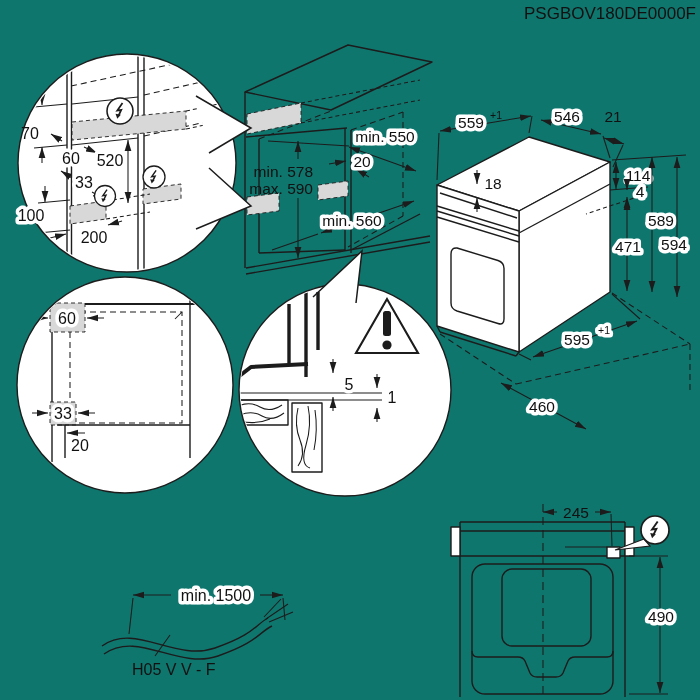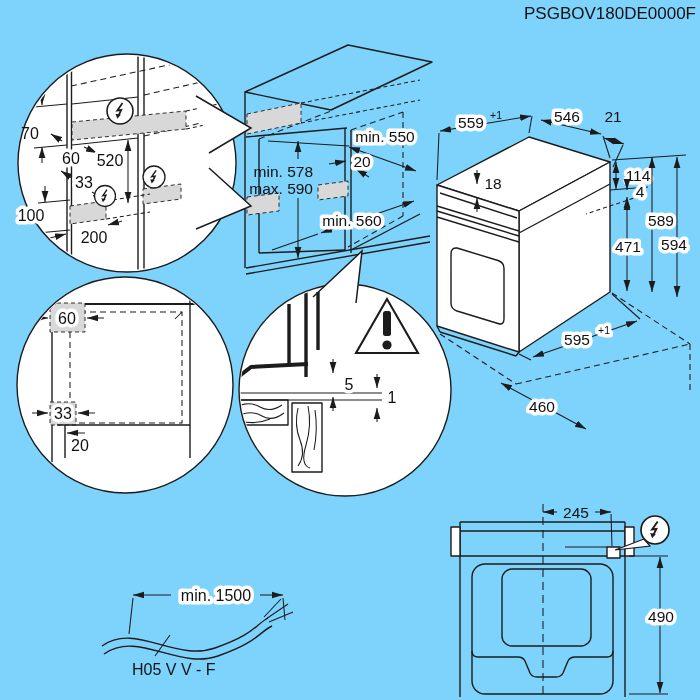--- a/index.html
+++ b/index.html
@@ -1,16 +1,16 @@
 <!DOCTYPE html>
 <html><head>
 <meta charset="utf-8">
 <style>
   html,body{margin:0;padding:0;background:#fff;}
-  #stage{position:relative;width:700px;height:700px;background:#7dd3fc;overflow:hidden;}
+  #stage{position:relative;width:700px;height:700px;background:#0f766e;overflow:hidden;}
   svg{display:block;}
   .s {stroke:#1c1c1c;stroke-width:1.4;fill:none;stroke-linejoin:round;}
   .s1{stroke:#1c1c1c;stroke-width:1.05;fill:none;}
   .s2{stroke:#1c1c1c;stroke-width:2.1;fill:none;}
   .s3{stroke:#1c1c1c;stroke-width:3.4;fill:none;}
   .s4{stroke:#1c1c1c;stroke-width:4;fill:none;stroke-linejoin:round;}
   .d {stroke-dasharray:6 4;}
   .d2{stroke-dasharray:4 3;}
   .g {fill:#d8d8d8;stroke:#1c1c1c;stroke-width:.9;stroke-dasharray:4 3;}
   .w {fill:#fff;}

